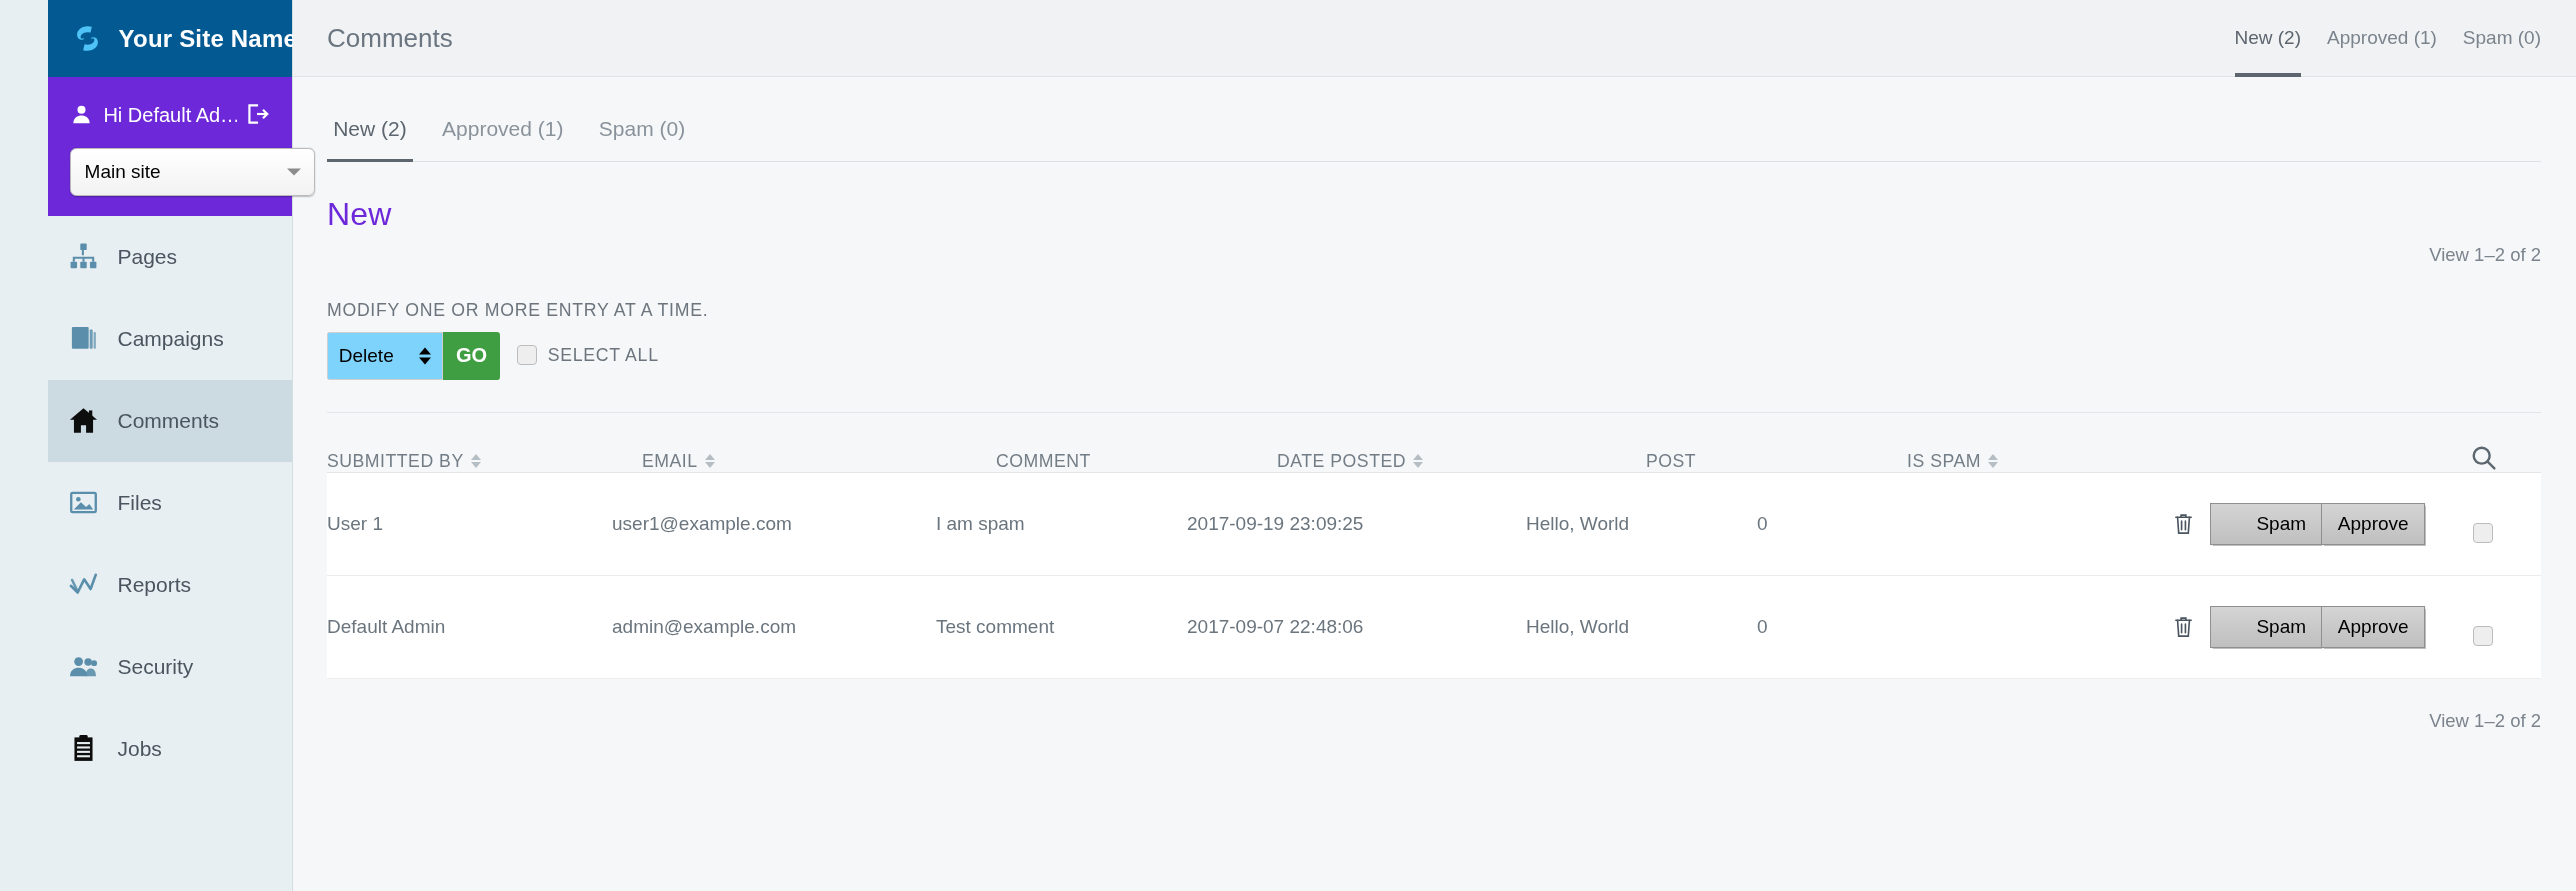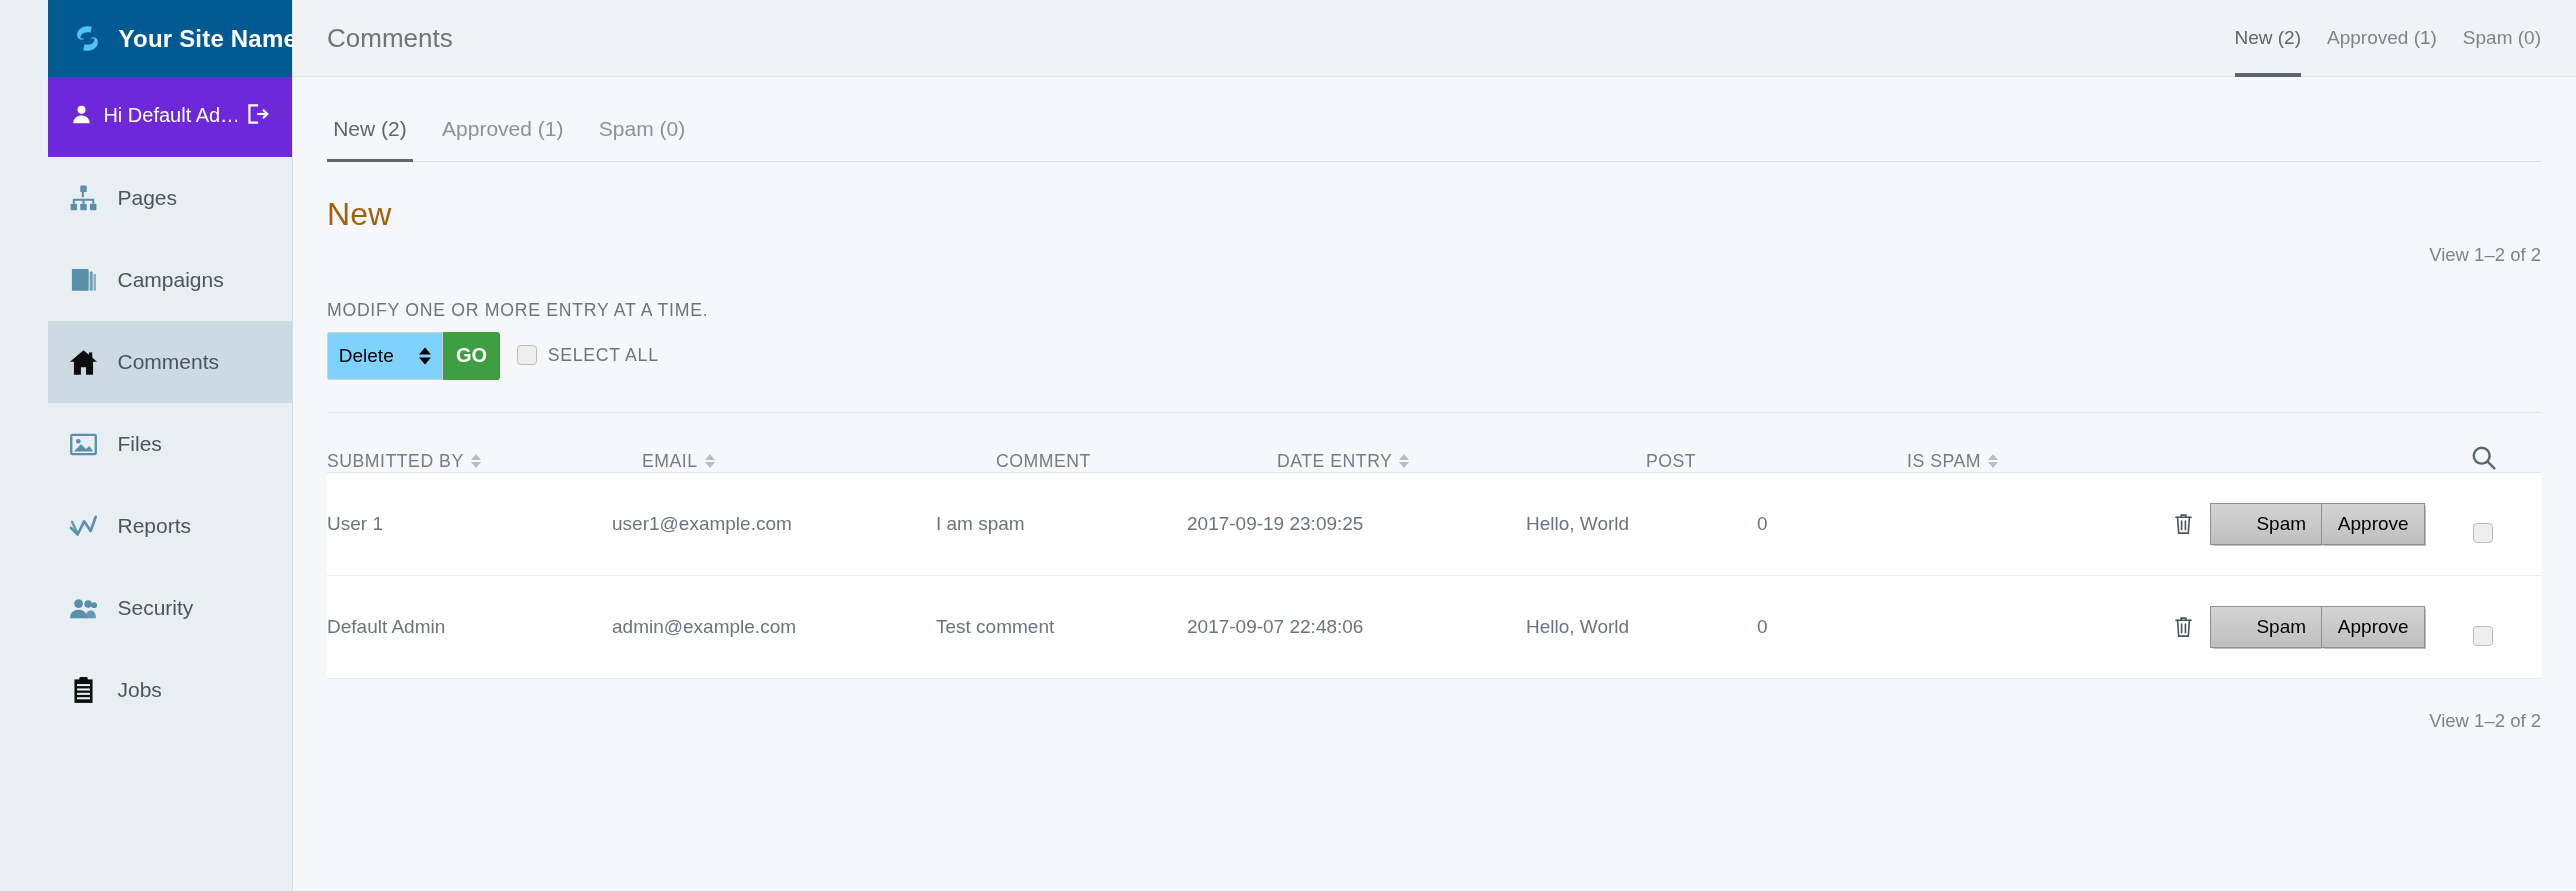--- a/index.html
+++ b/index.html
@@ -142,21 +142,21 @@
     cursor: pointer;
     position: relative;
   }
   .tab.active { color: #5d666f; }
   .tab.active::after {
     content:""; position:absolute; left:0; right:0; bottom:-0.8px; height: 3.1px;
     background: #5d666f;
   }
 
   .section-title {
-    font-size: 32px; color: #a16207;
+    font-size: 32px; color: #6d28d9;
     font-weight: normal;
     margin: 34px 0 0 0;
     letter-spacing: 0.2px;
   }
   .view-count-top {
     text-align: right;
     font-size: 18.5px; color: #7b848d;
     margin-top: 10.8px;
   }
 
@@ -321,20 +321,24 @@
         </span>
         <span class="sb-user-name">Hi Default Ad…</span>
         <span>
           <svg class="logout-icon" viewBox="0 0 24 24" fill="none" stroke="#ffffff" stroke-width="2">
             <path d="M13 4 H5 V20 H13"></path>
             <path d="M12 12 H21"></path>
             <path d="M17.5 8 L21.5 12 L17.5 16"></path>
           </svg>
         </span>
       </div>
+      <div class="site-select">
+        <span>Main site</span>
+        <span class="caret"></span>
+      </div>
     </div>
 
     <nav class="sb-nav">
 
       <div class="sb-item">
         <span class="ico">
           <svg width="31" height="31" viewBox="0 0 24 24" fill="#5a8eab">
             <rect x="9.5" y="2" width="5" height="5" rx="0.7"></rect>
             <rect x="2" y="16" width="5" height="5" rx="0.7"></rect>
             <rect x="9.5" y="16" width="5" height="5" rx="0.7"></rect>
@@ -485,21 +489,21 @@
             <span>EMAIL</span>
             <span class="sorticon">
                 <i class="up"></i>
                 <i class="dn"></i>
               </span>
           </div>
           <div class="th col-comm nosort">
             <span>COMMENT</span>
           </div>
           <div class="th col-date">
-            <span>DATE ENTRY</span>
+            <span>DATE POSTED</span>
             <span class="sorticon">
                 <i class="up"></i>
                 <i class="dn"></i>
               </span>
           </div>
           <div class="th col-post nosort">
             <span>POST</span>
           </div>
           <div class="th col-spam">
             <span>IS SPAM</span>

